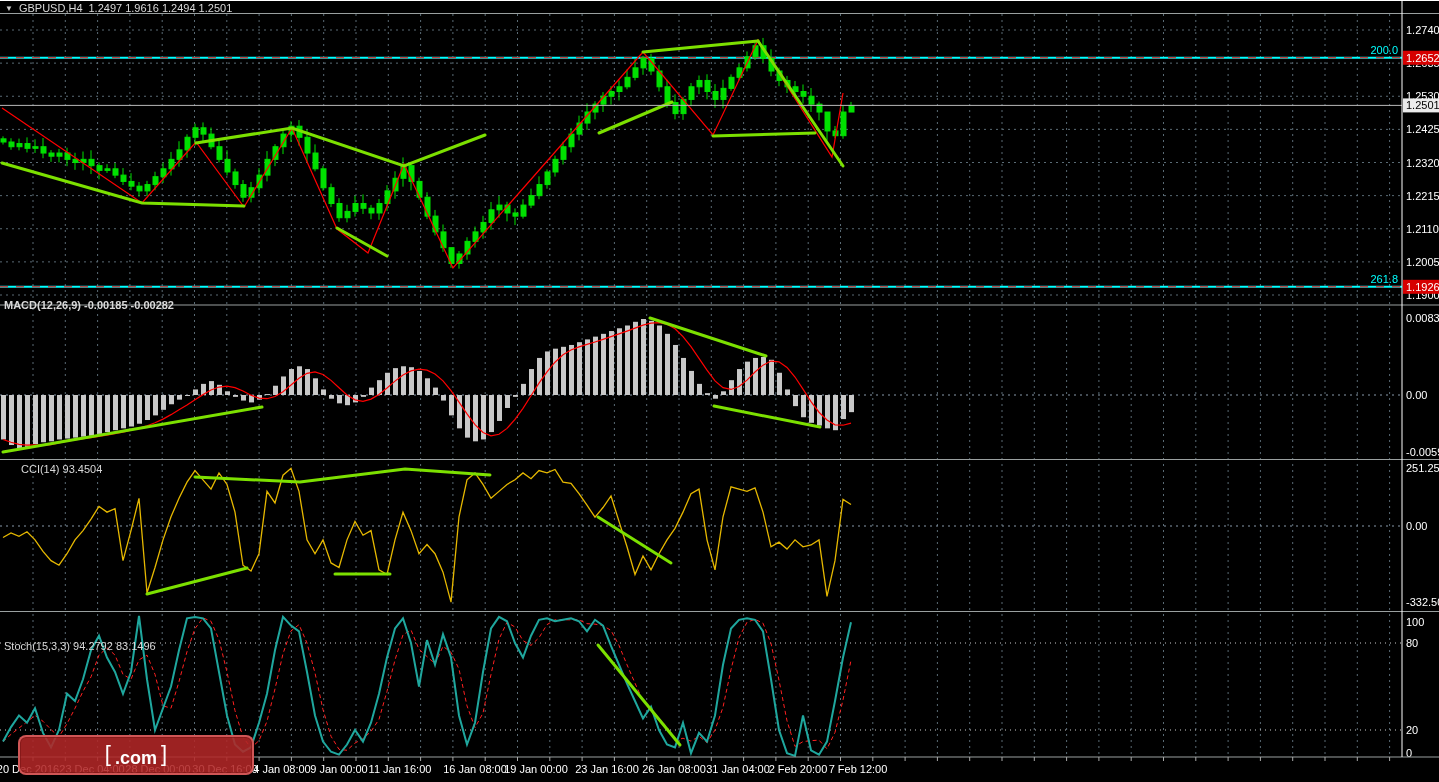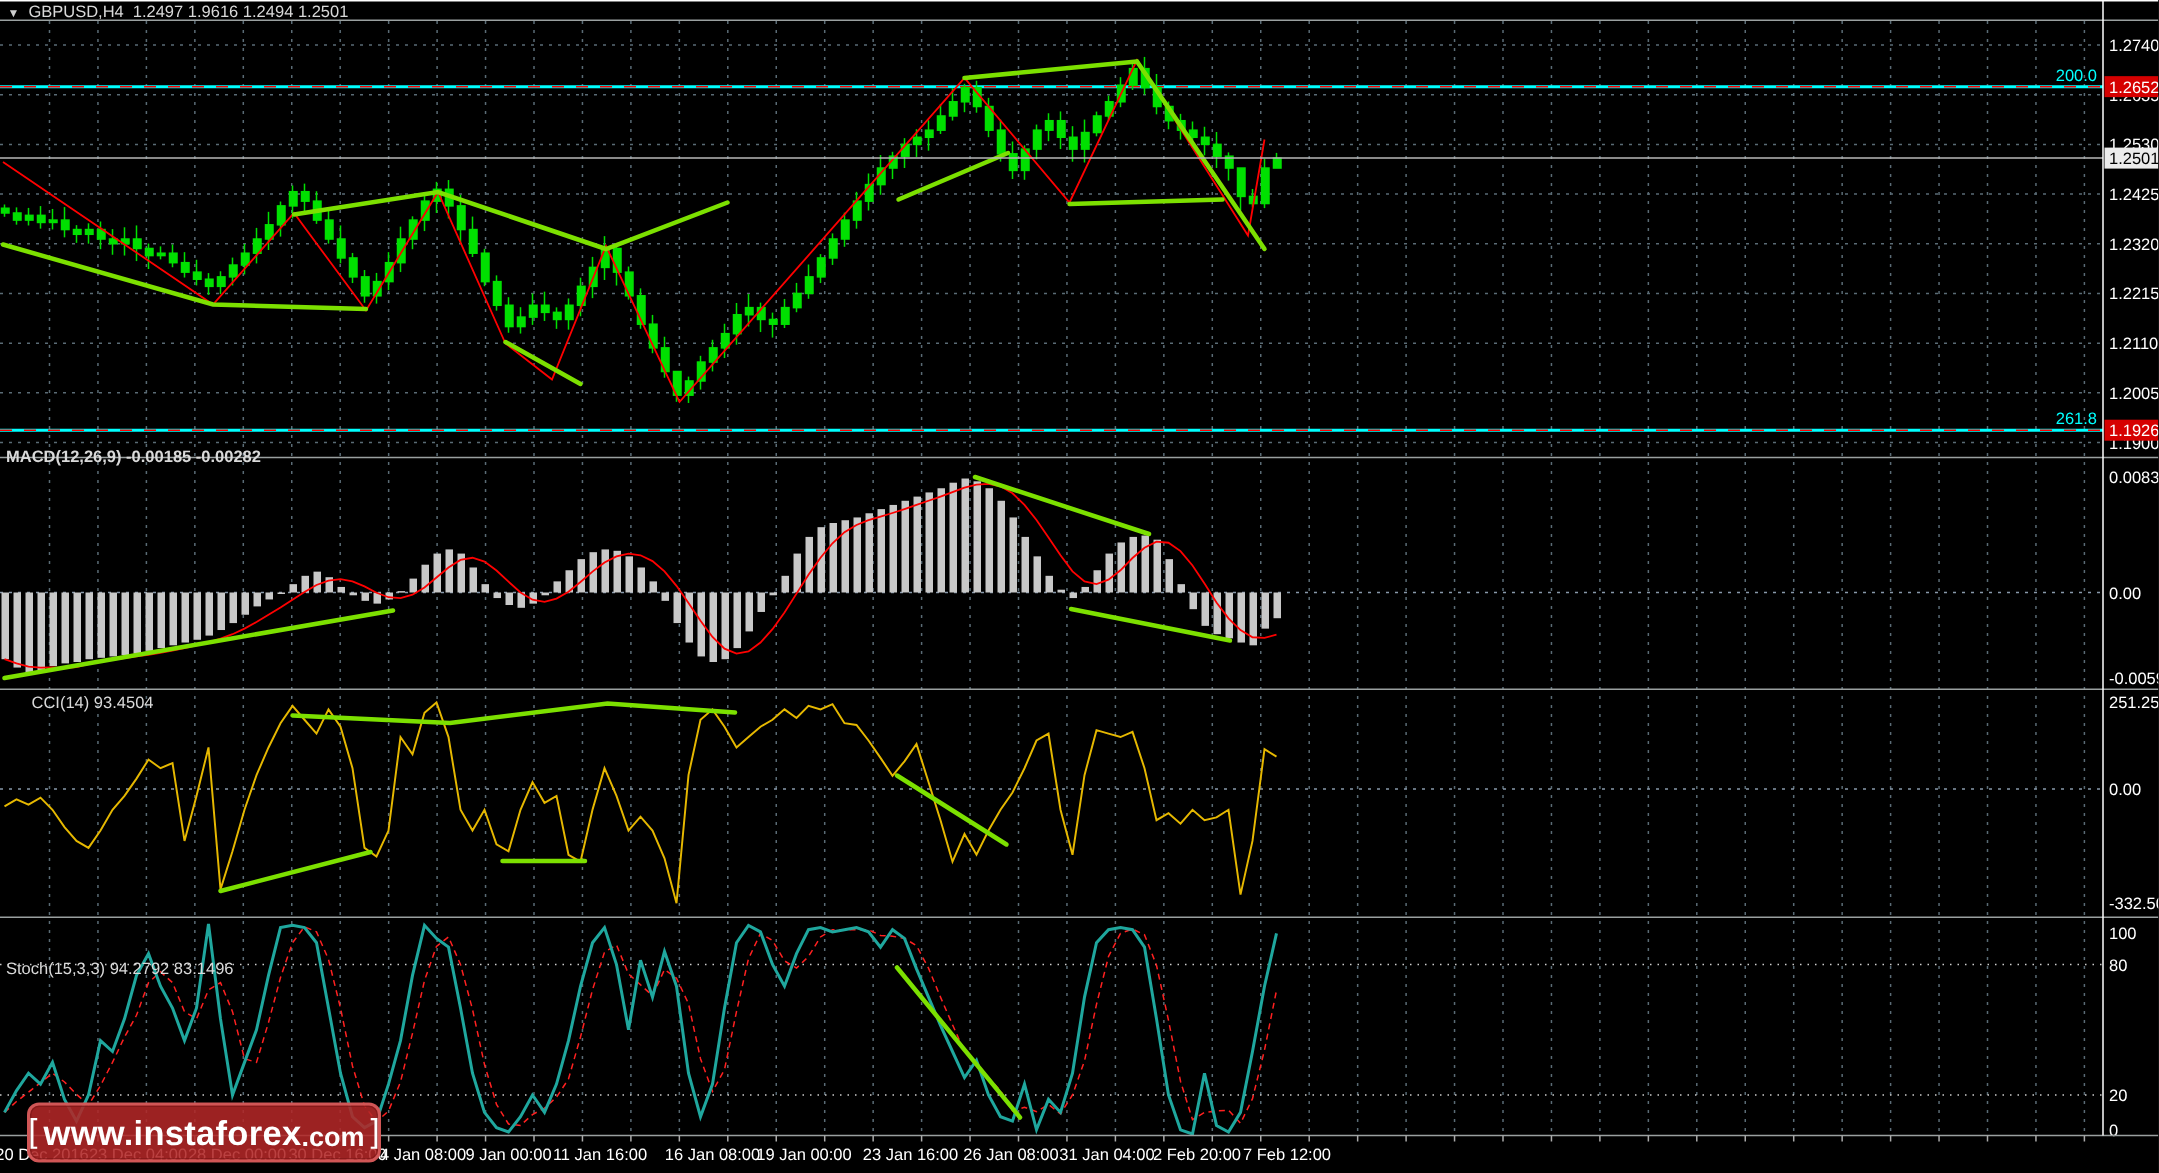--- a/index.html
+++ b/index.html
@@ -524,17 +524,16 @@
     <span>GBPUSD,H4</span>
     <span>1.2497 1.9616 1.2494 1.2501</span>
   </div>
 
   <div class="ovl indlabel" style="left:4px;top:299px;font-weight:bold;">MACD(12,26,9) -0.00185 -0.00282</div>
   <div class="ovl indlabel" style="left:21px;top:463px;">CCI(14) 93.4504</div>
   <div class="ovl indlabel" style="left:4px;top:613px;margin-top:27px;">Stoch(15,3,3) 94.2792 83.1496</div>
 
   <div id="logo">
     <span class="br">[</span>
-    <span class="nm">www.instaforex</span>
     <span class="tld">.com</span>
     <span class="br">]</span>
   </div>
 </div>
 
 </body></html>

